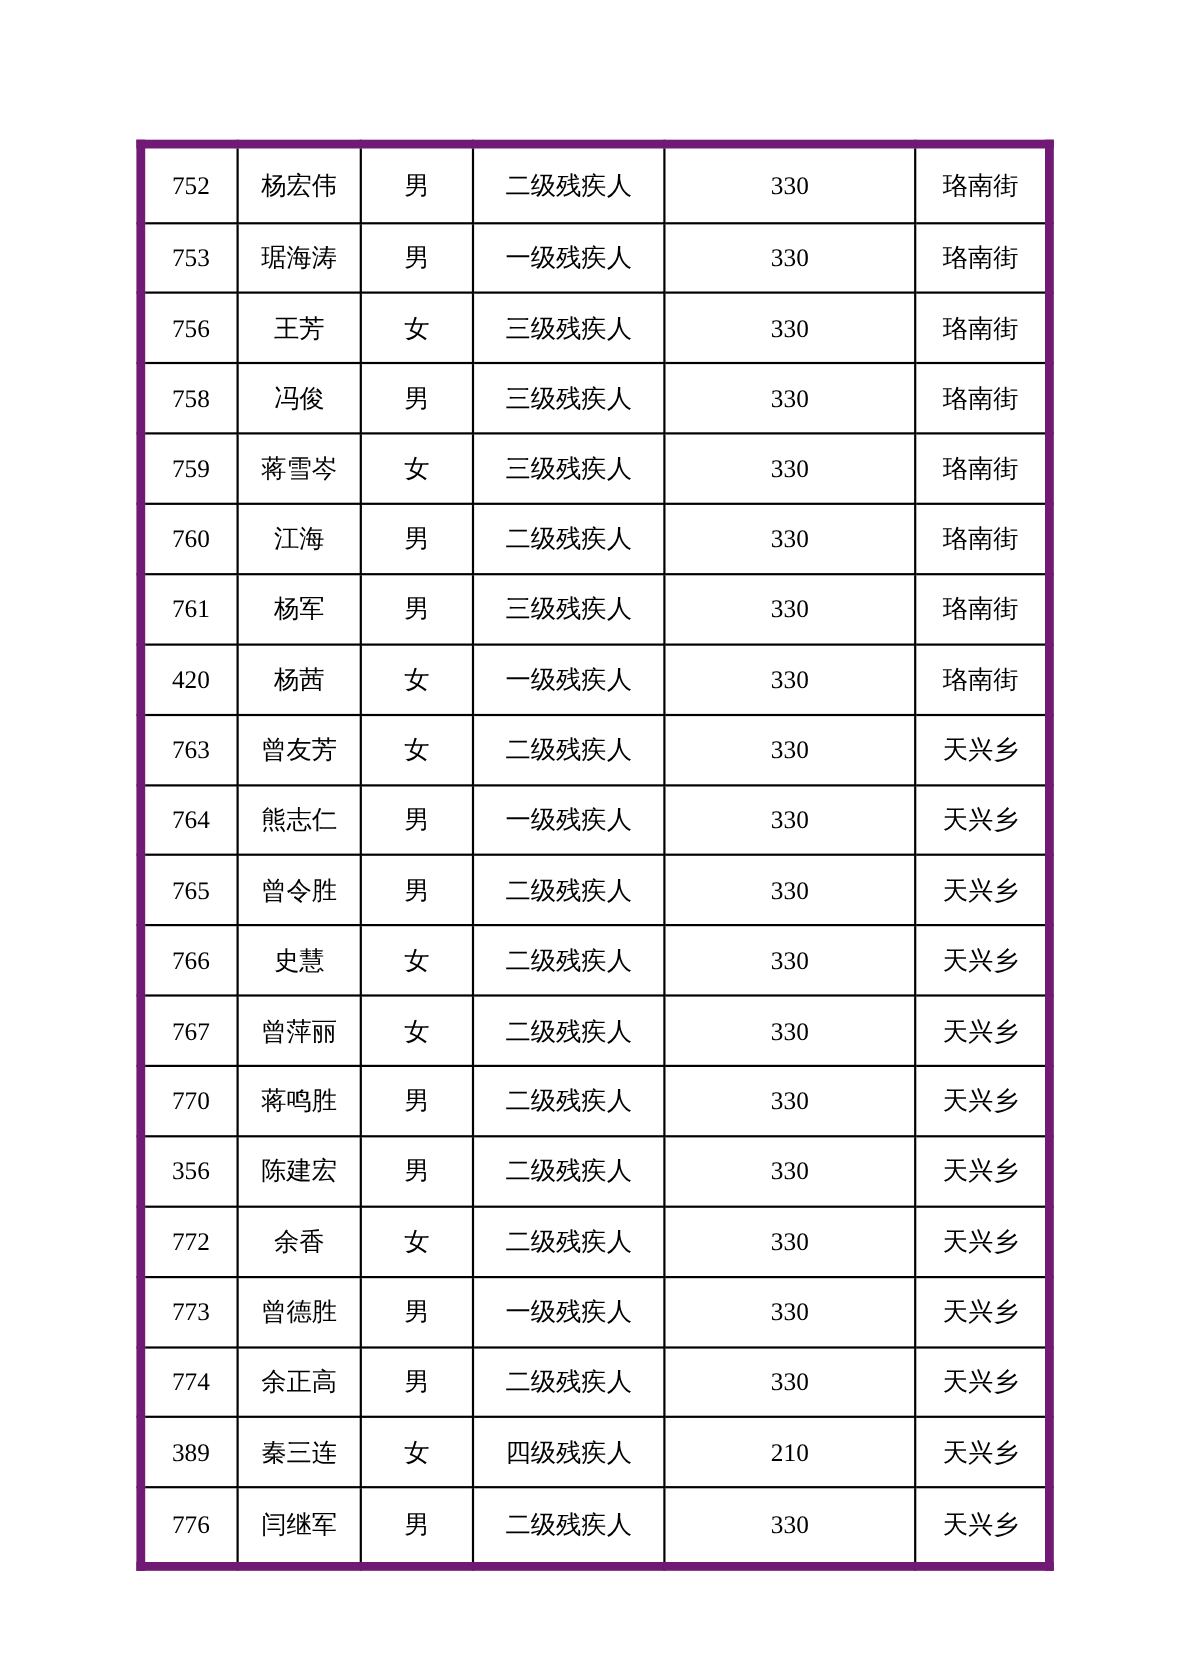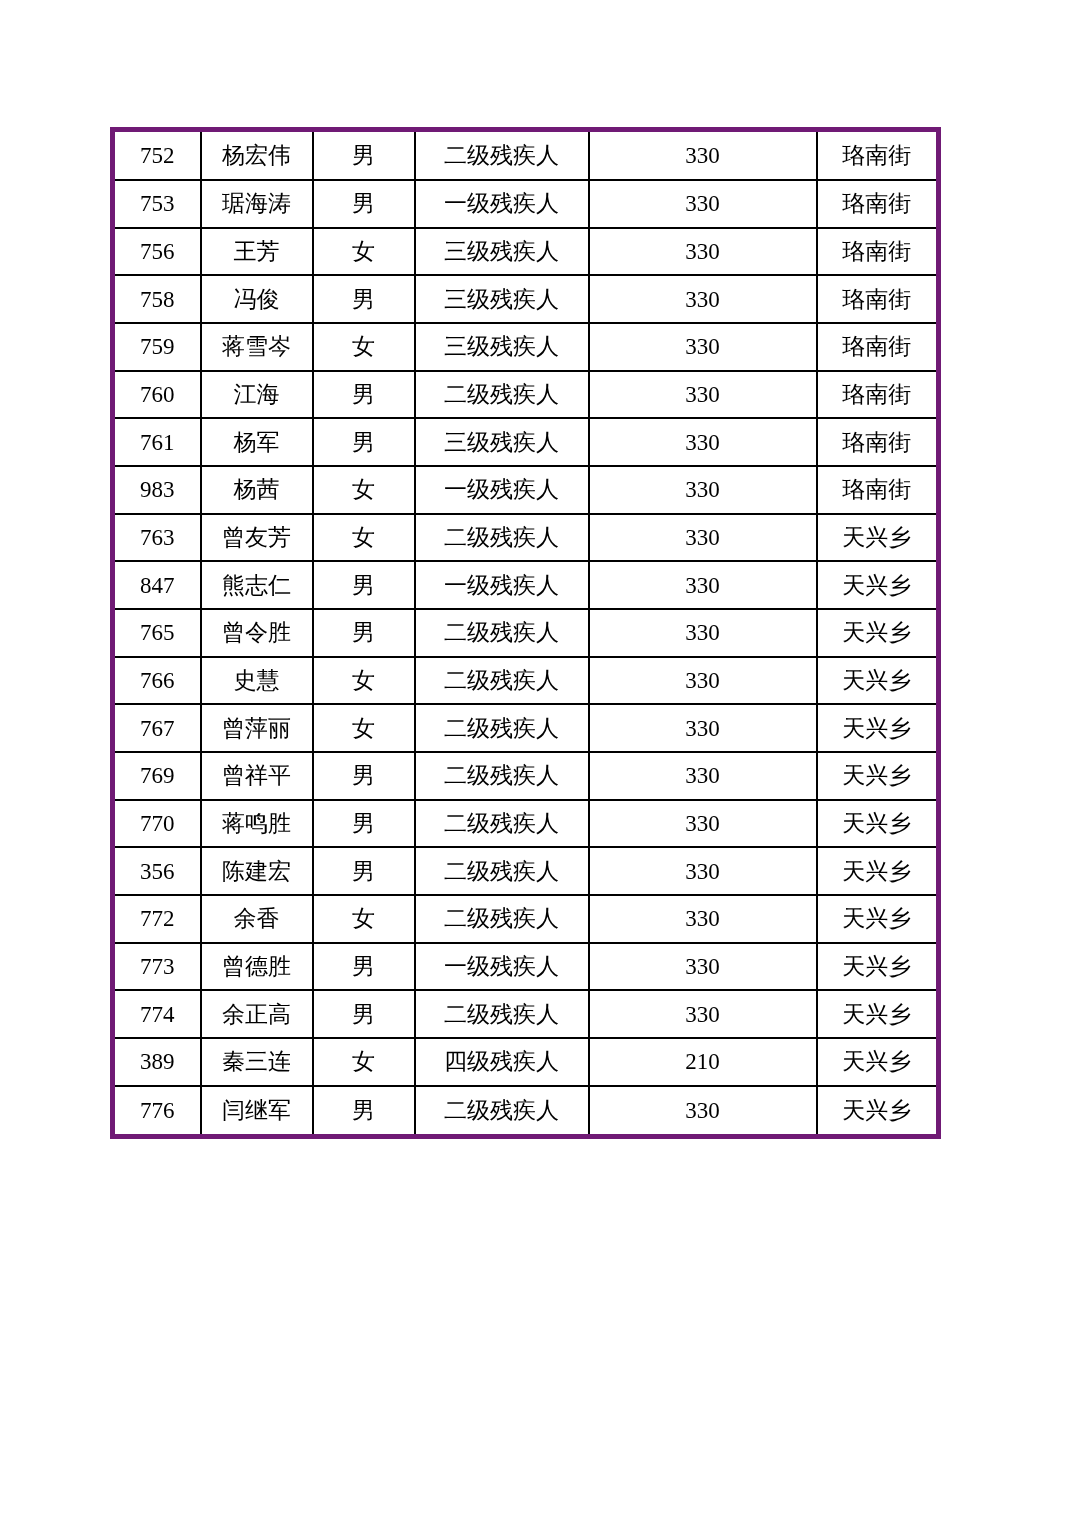--- a/index.html
+++ b/index.html
@@ -14,27 +14,27 @@
     font-family: "Liberation Serif", "DejaVu Serif", serif;
     color: #000000;
   }
   .page {
     position: absolute;
     inset: 0;
     background: #ffffff;
   }
   table.doc-table {
     position: absolute;
-    left: 110px;
+    left: 124px;
     top: 127px;
     width: 826px;
-    height: 1012px;
+    height: 1301px;
     border-collapse: collapse;
     table-layout: fixed;
-    border: 5px solid #701a75;
+    border: 8px solid #701a75;
   }
   table.doc-table td {
     border: 2px solid #000000;
     text-align: center;
     vertical-align: middle;
     font-size: 23px;
     line-height: 1;
     padding: 0;
     overflow: hidden;
     white-space: nowrap;
@@ -110,37 +110,37 @@
   </tr>
         <tr>
     <td>761</td>
     <td>杨军</td>
     <td>男</td>
     <td>三级残疾人</td>
     <td>330</td>
     <td>珞南街</td>
   </tr>
         <tr>
-    <td>983</td>
+    <td>420</td>
     <td>杨茜</td>
     <td>女</td>
     <td>一级残疾人</td>
     <td>330</td>
     <td>珞南街</td>
   </tr>
         <tr>
     <td>763</td>
     <td>曾友芳</td>
     <td>女</td>
     <td>二级残疾人</td>
     <td>330</td>
     <td>天兴乡</td>
   </tr>
         <tr>
-    <td>847</td>
+    <td>764</td>
     <td>熊志仁</td>
     <td>男</td>
     <td>一级残疾人</td>
     <td>330</td>
     <td>天兴乡</td>
   </tr>
         <tr>
     <td>765</td>
     <td>曾令胜</td>
     <td>男</td>
@@ -153,28 +153,20 @@
     <td>史慧</td>
     <td>女</td>
     <td>二级残疾人</td>
     <td>330</td>
     <td>天兴乡</td>
   </tr>
         <tr>
     <td>767</td>
     <td>曾萍丽</td>
     <td>女</td>
-    <td>二级残疾人</td>
-    <td>330</td>
-    <td>天兴乡</td>
-  </tr>
-        <tr>
-    <td>769</td>
-    <td>曾祥平</td>
-    <td>男</td>
     <td>二级残疾人</td>
     <td>330</td>
     <td>天兴乡</td>
   </tr>
         <tr>
     <td>770</td>
     <td>蒋鸣胜</td>
     <td>男</td>
     <td>二级残疾人</td>
     <td>330</td>

